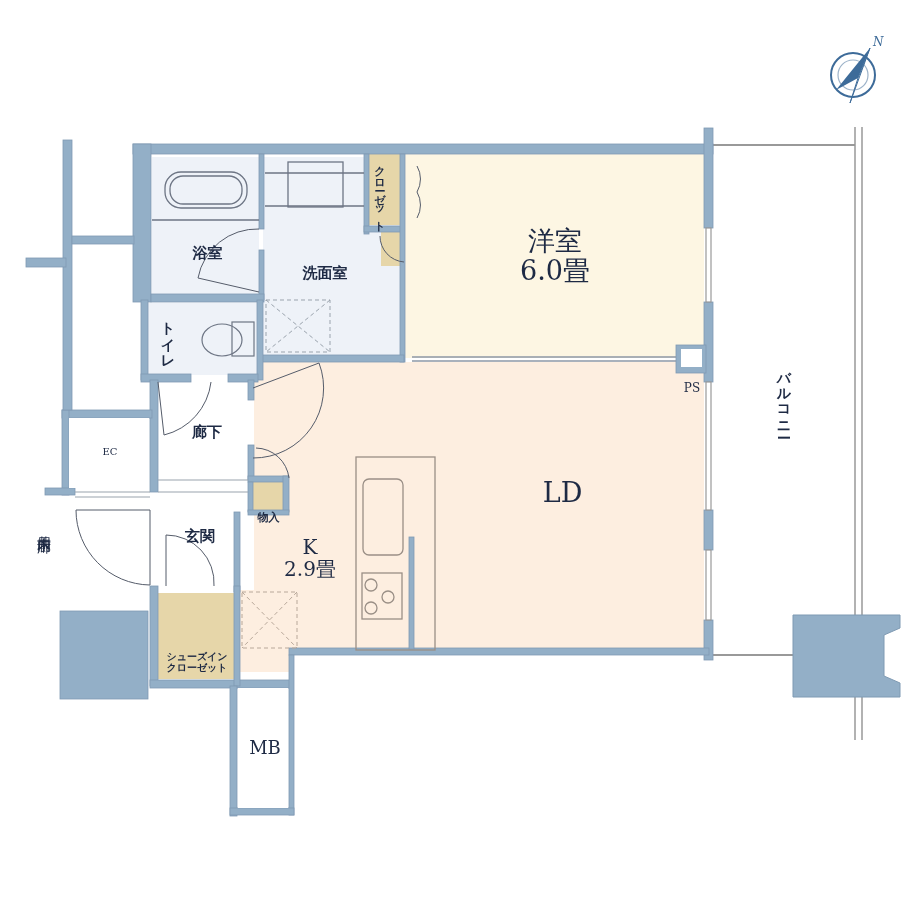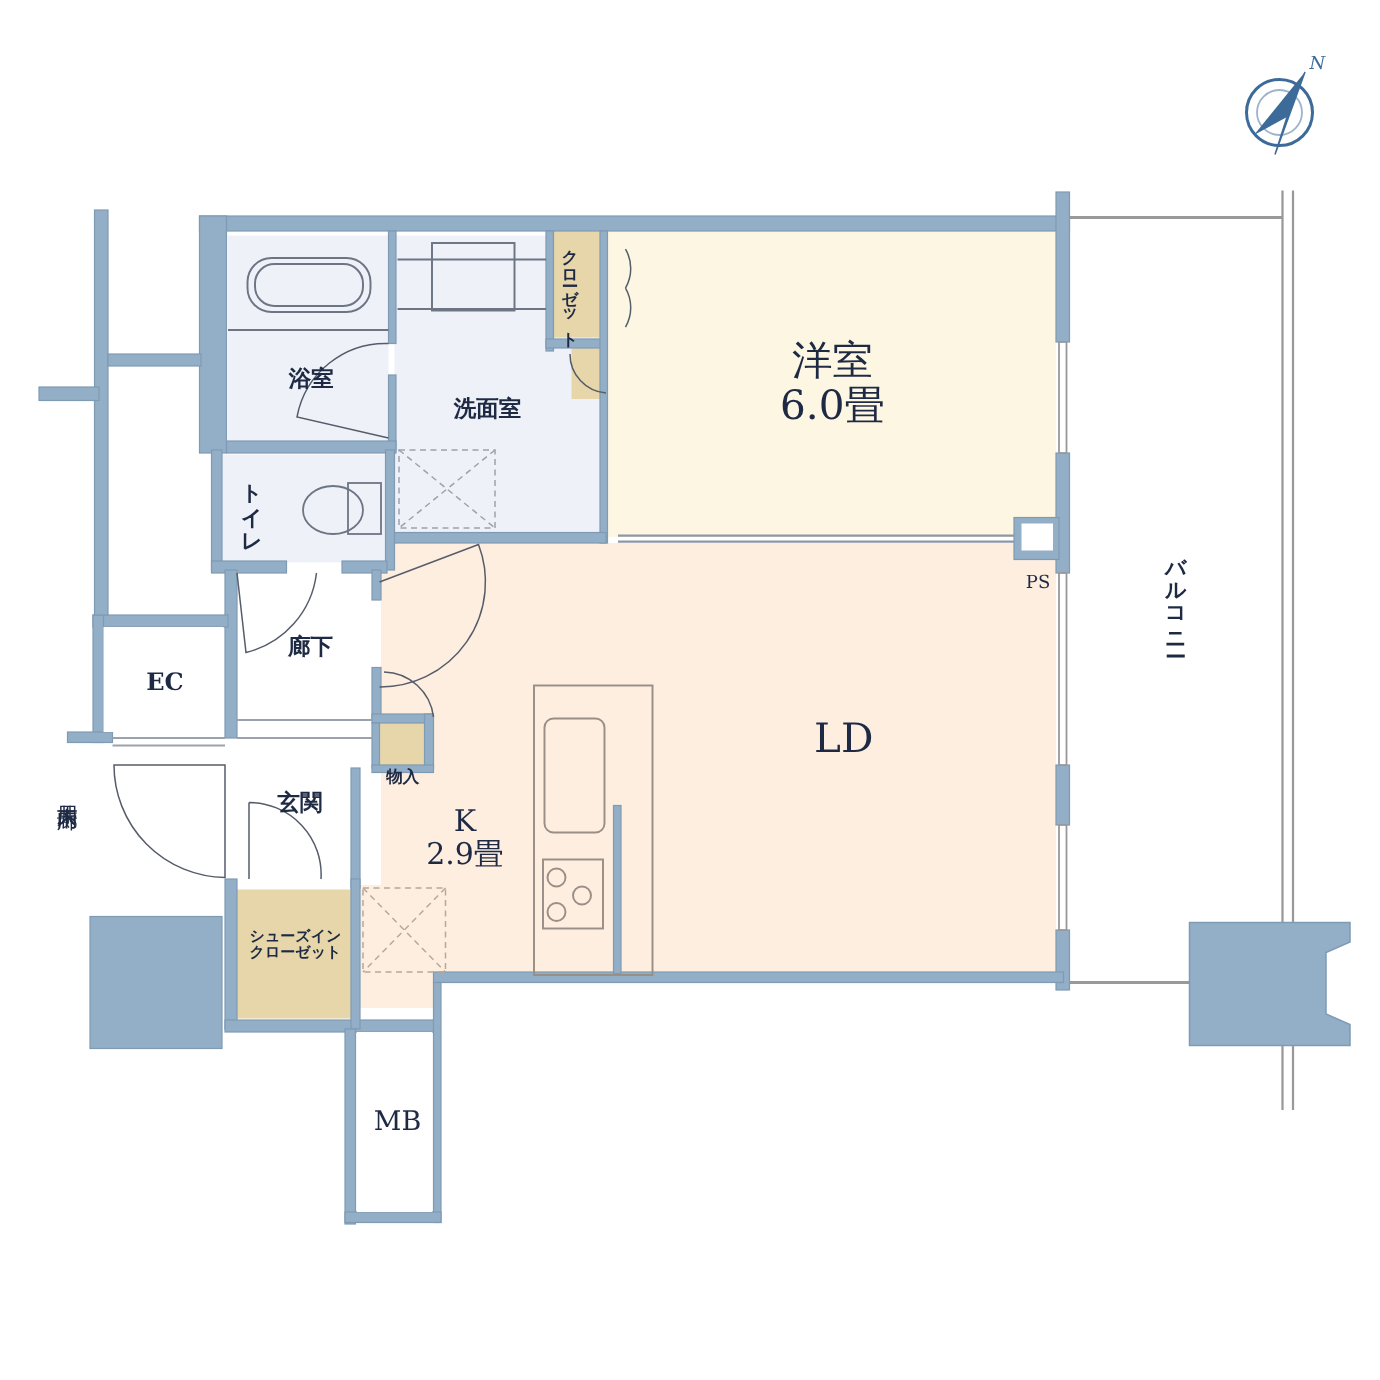--- a/index.html
+++ b/index.html
@@ -193,21 +193,21 @@
   <div>K</div>
   <div>2.9畳</div>
 </div>
 <div class="lbl lbl-sm" style="left:180px;top:245px;width:55px;">浴室</div>
 <div class="lbl lbl-sm" style="left:285px;top:265px;width:80px;">洗面室</div>
 <div class="lbl lbl-sm vert" style="left:160px;top:312px;font-size:14px;">トイレ</div>
 <div class="lbl lbl-xs vert" style="left:372px;top:158px;height:66px;font-size:11px;line-height:14px;">クローゼット</div>
 <div class="lbl lbl-sm" style="left:182px;top:424px;width:50px;">廊下</div>
 <div class="lbl lbl-sm" style="left:175px;top:528px;width:50px;">玄関</div>
 <div class="lbl lbl-xs" style="left:252px;top:488px;width:33px;margin-top:24px;">物入</div>
-<div class="lbl lbl-xs" style="left:157px;top:619px;width:80px;font-size:10px;">
+<div class="lbl lbl-xs" style="left:157px;top:651px;width:80px;font-size:10px;">
   <div>シューズイン</div>
   <div>クローゼット</div>
 </div>
-<div class="lbl" style="left:92px;top:446px;width:36px;font-size:16px;font-weight:bold;">EC</div>
+<div class="lbl" style="left:92px;top:446px;width:36px;font-size:10px;">EC</div>
 <div class="lbl" style="left:681px;top:350px;width:22px;font-size:12px;margin-top:32px;">PS</div>
 <div class="lbl" style="left:245px;top:738px;width:40px;font-size:18px;">MB</div>
 <div class="lbl lbl-sm vert" style="left:776px;top:362px;font-size:14px;">バルコニー</div>
 <div class="lbl lbl-sm vert" style="left:36px;top:525px;font-size:14px;font-weight:normal;font-family:'DejaVu Serif',serif;">共用内廊下</div>
 
 </body></html>

